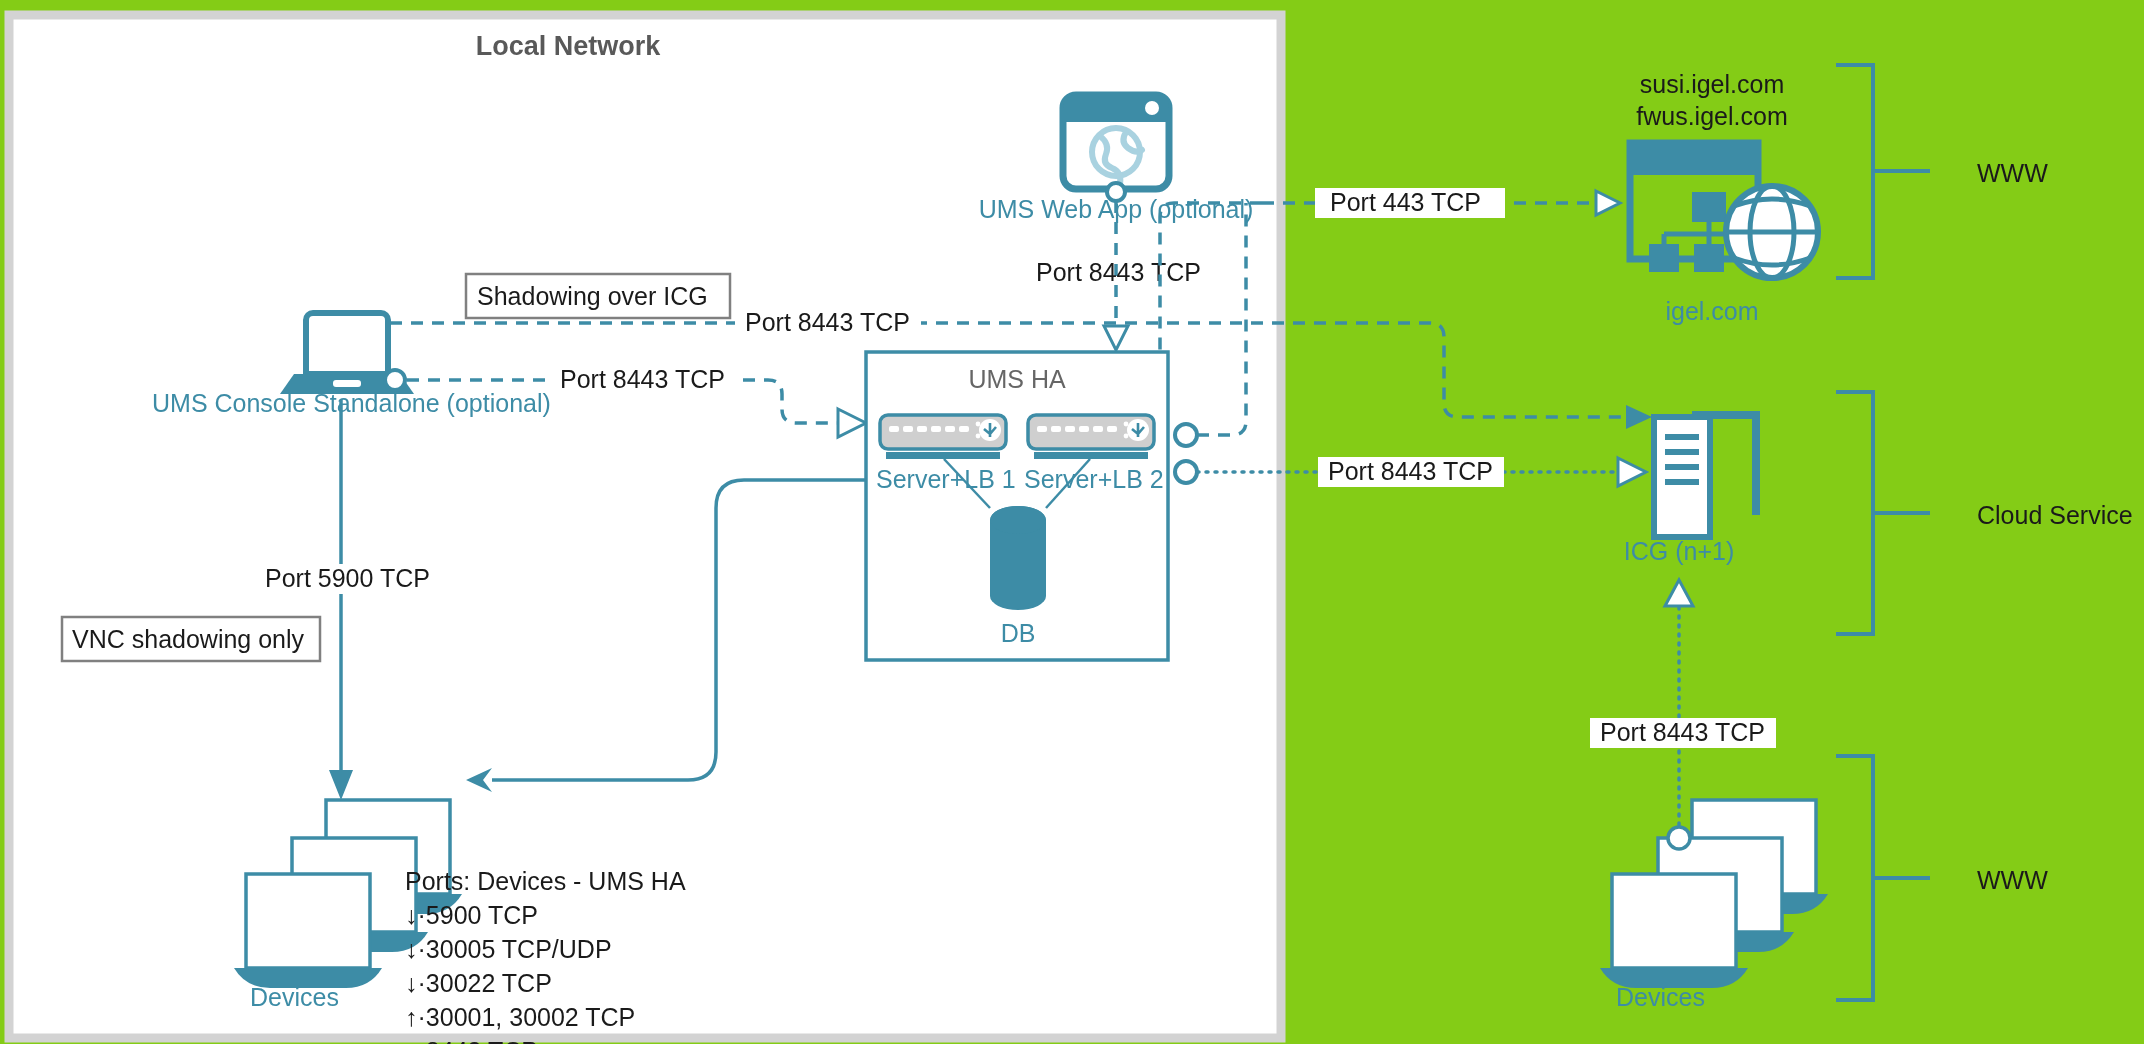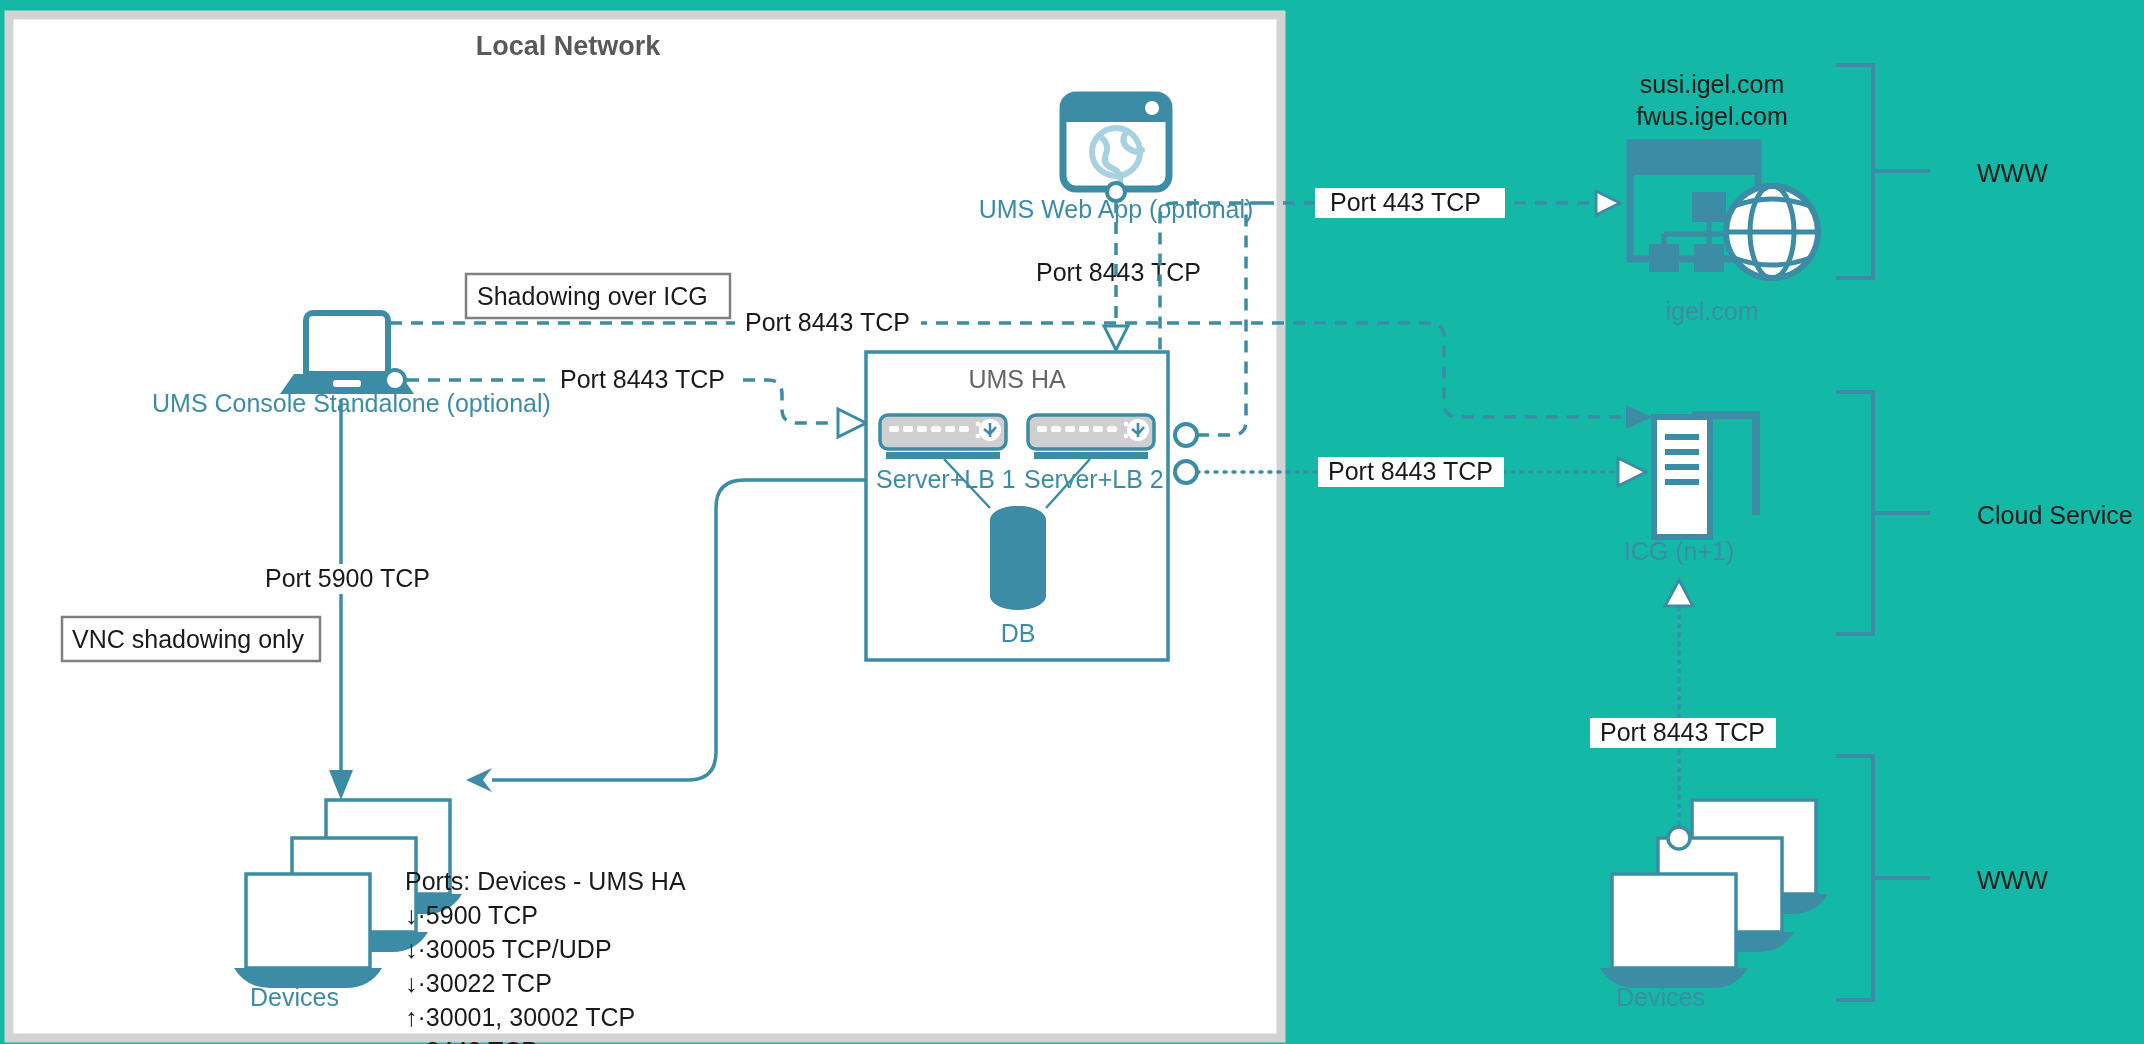--- a/index.html
+++ b/index.html
@@ -9,21 +9,21 @@
     background: #ffffff;
   }
   body {
     font-family: "Liberation Sans", sans-serif;
   }
   #stage {
     position: relative;
     width: 2144px;
     height: 1044px;
     overflow: hidden;
-    background: #14b8a6;
+    background: #84cc16;
   }
   svg#diagram {
     display: block;
     width: 2144px;
     height: 1044px;
   }
   .lbl {
     font-family: "Liberation Sans", sans-serif;
   }
   text.port-label {

